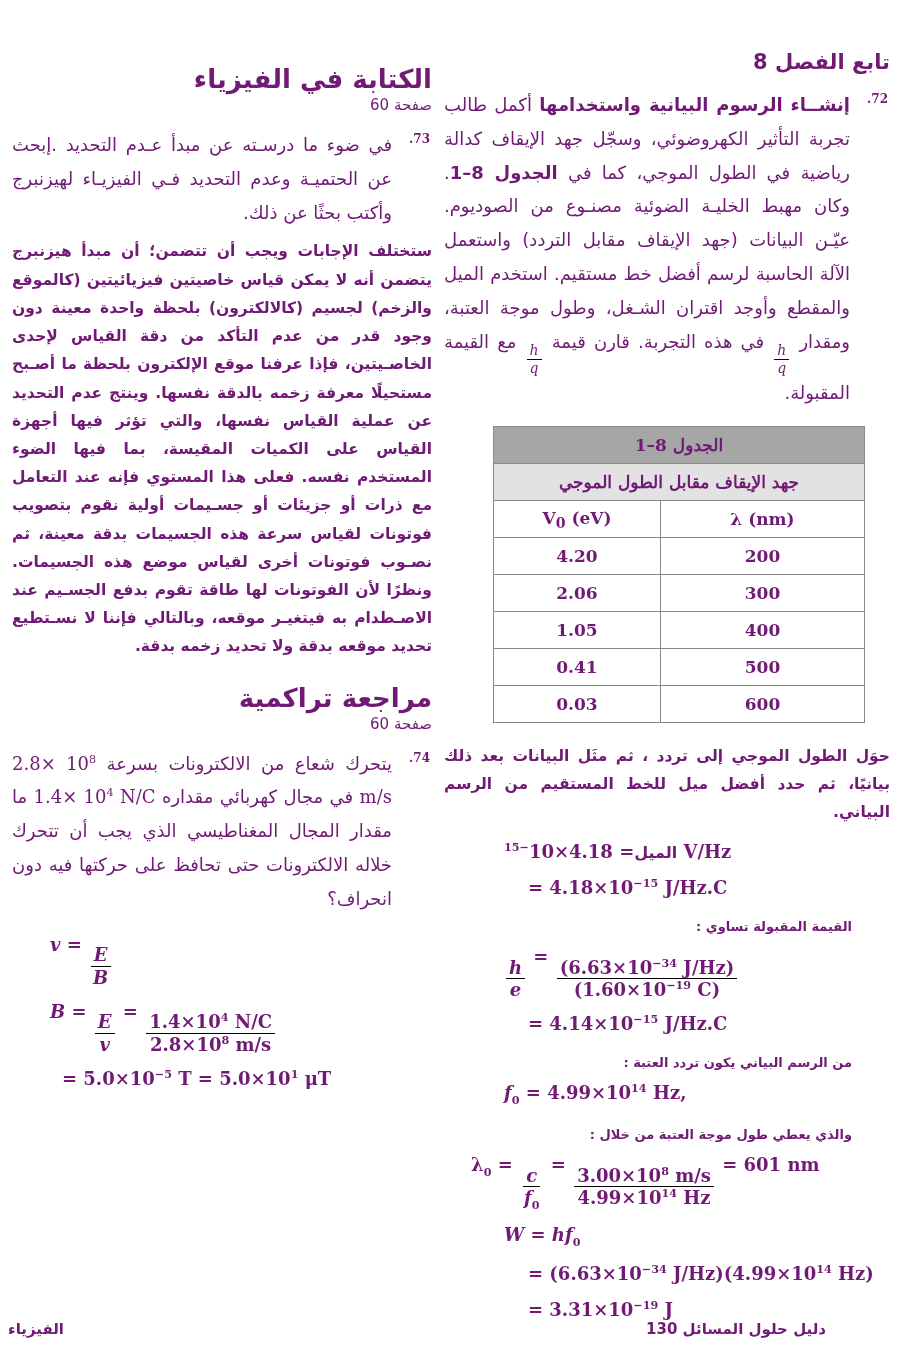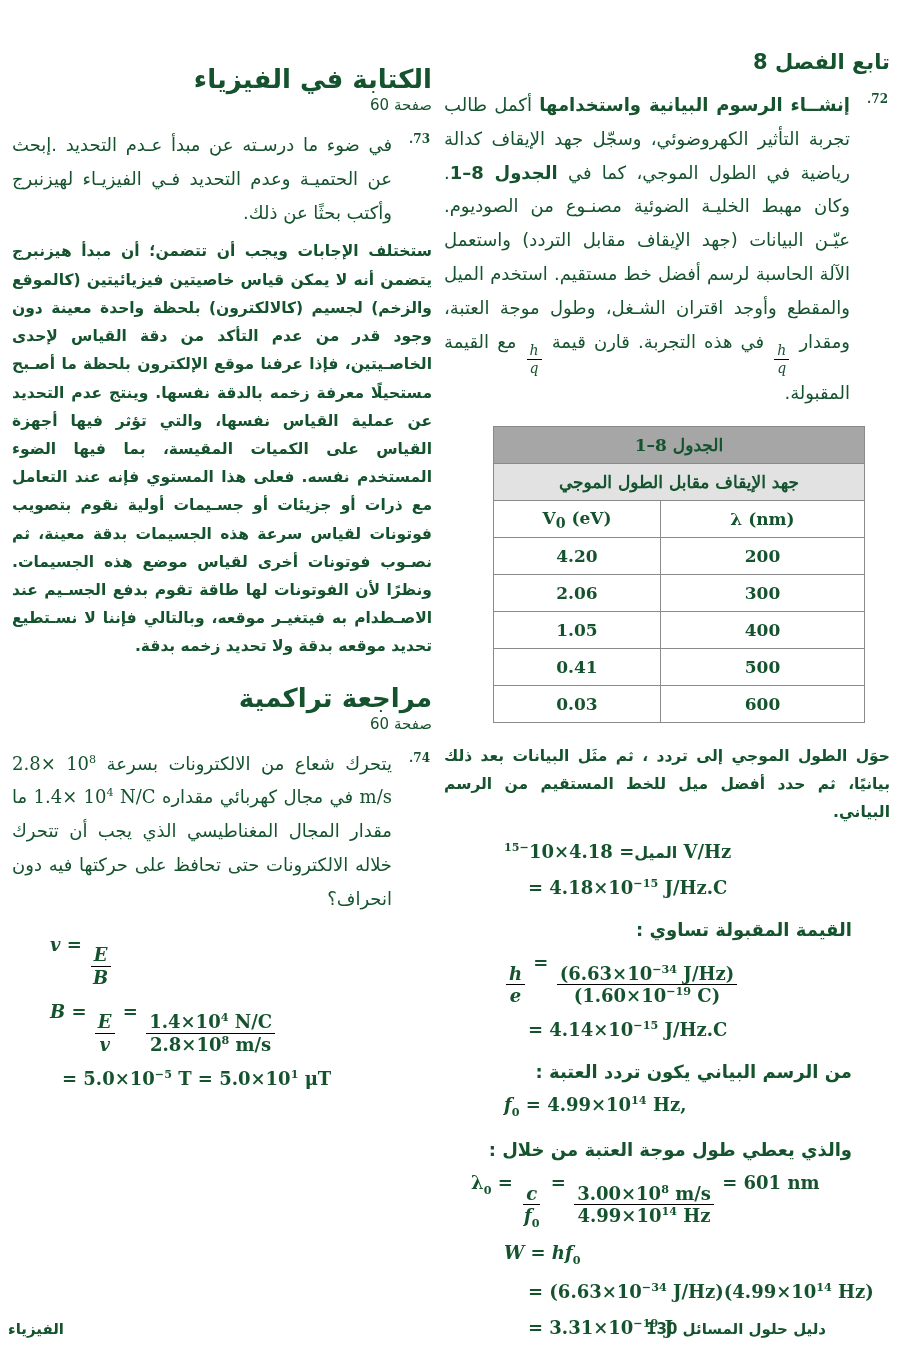--- a/index.html
+++ b/index.html
@@ -1,16 +1,16 @@
 <!DOCTYPE html>
 <html lang="ar" dir="rtl"><head>
 <meta charset="utf-8">
 <style>
   html,body{margin:0;padding:0;background:#fff;}
-  .page{position:relative;width:900px;height:1350px;background:#ffffff;color:#14532d;
+  .page{position:relative;width:900px;height:1350px;background:#ffffff;color:#701a75;
         font-family:"DejaVu Sans",sans-serif;direction:rtl;overflow:hidden;}
   .columns{display:flex;gap:12px;padding:50px 10px 0 10px;align-items:flex-start;}
   .col-right{width:446px;flex:0 0 446px;}
   .col-left{width:420px;flex:0 0 420px;}
 
   .chapter-h{font-weight:bold;font-size:21px;margin:0 0 14px 0;}
 
   .prob{position:relative;padding-right:40px;margin:0;}
   .prob-num{position:absolute;right:2px;top:4px;font-family:"DejaVu Serif",serif;
             font-weight:bold;font-size:12px;}
@@ -25,21 +25,21 @@
 
   .dtable{border-collapse:collapse;width:372px;margin:16px 25px 20px 0;direction:ltr;}
   .dtable td,.dtable th{border:1.5px solid #8a8a8a;text-align:center;vertical-align:middle;}
   .t-title{background:#a6a6a6;font-weight:bold;font-size:16px;height:33px;direction:rtl;}
   .t-sub{background:#e2e2e2;font-weight:bold;font-size:15.5px;height:49px;direction:rtl;}
   .t-colh{font-family:"DejaVu Serif",serif;font-weight:bold;font-size:18px;height:35px;}
   .dtable td{font-family:"DejaVu Serif",serif;font-weight:bold;font-size:17px;height:34px;}
   .col-v{width:45%;} .col-l{width:55%;}
 
   .instr{font-weight:bold;font-size:15.5px;line-height:1.8;text-align:justify;margin:0 0 12px 0;}
-  .eq-label{font-weight:bold;font-size:18px;text-align:right;padding-right:38px;
+  .eq-label{font-weight:bold;font-size:13px;text-align:right;padding-right:38px;
             margin:18px 0 10px 0;}
 
   .eq{direction:ltr;text-align:left;font-family:"DejaVu Serif",serif;font-weight:bold;
       font-size:18px;margin:10px 0 10px 60px;line-height:1.45;}
   .eq.cont{margin-left:84px;}
   .eq.wide{margin-left:27px;}
   .col-left .eq{margin-left:38px;}
   .col-left .eq.cont{margin-left:50px;}
   .eq i,.prob-text i{font-style:italic;font-family:"DejaVu Serif",serif;}
   .eq sup,.prob-text sup{font-size:0.62em;}

